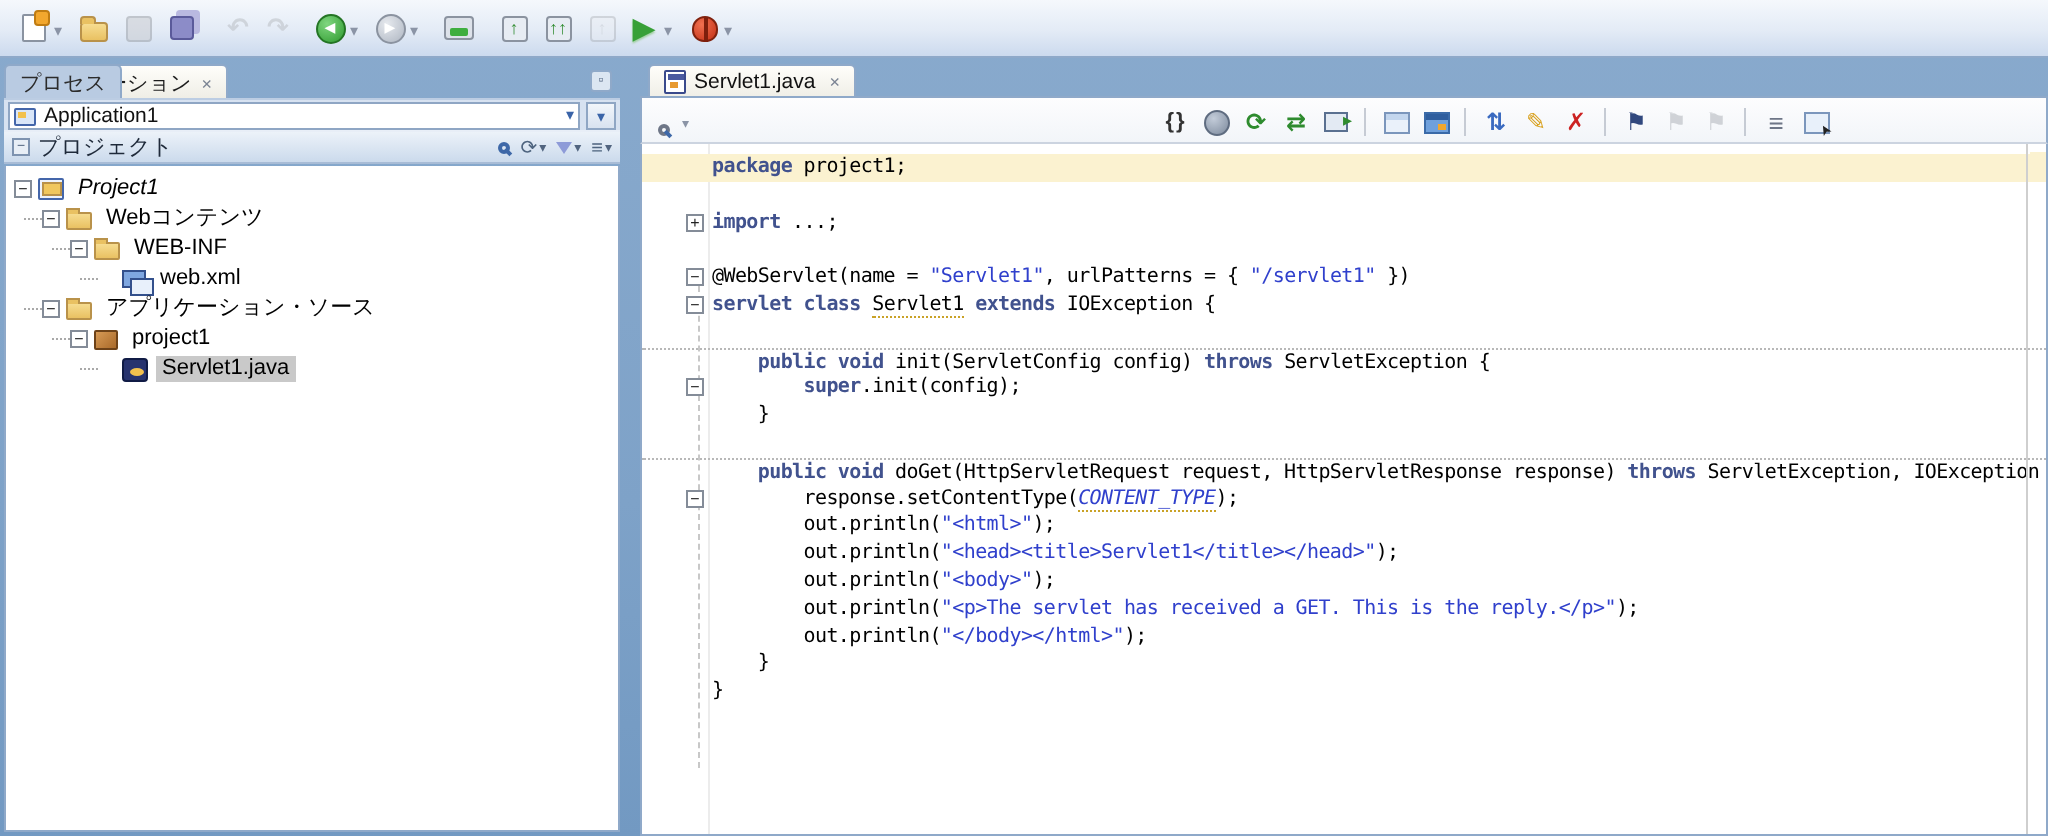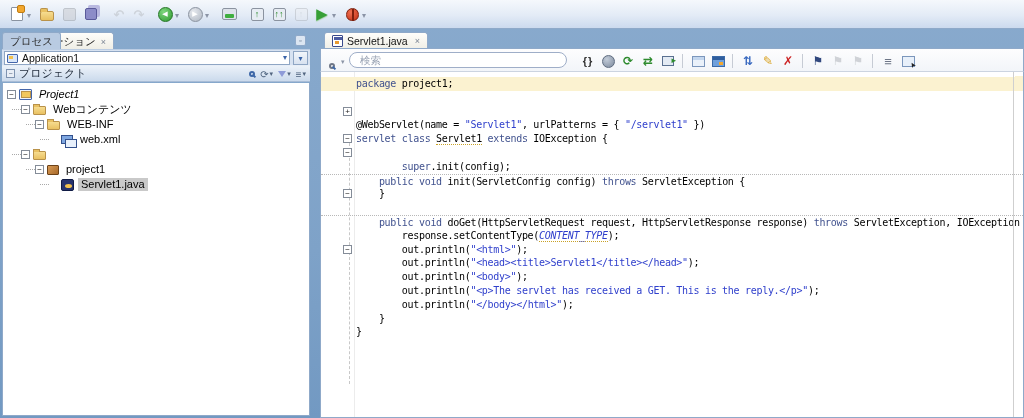--- a/index.html
+++ b/index.html
@@ -109,21 +109,21 @@
   .e-lines{color:#6e7687;font-weight:bold;font-size:13px;}
   .e-winc{width:13px;height:11px;background:#e8f0fa;border:1px solid #7b96bc;position:relative;}
   .e-winc:after{content:"➤";position:absolute;right:-2px;bottom:-3px;font-size:7px;color:#222;transform:rotate(-120deg);}
 
   .codearea{position:absolute;left:0;top:40px;width:704px;height:346px;background:#fff;border:1px solid #8fa9c9;border-top:none;overflow:hidden;}
   .code{position:absolute;left:0;top:0;width:100%;}
   .cl{position:relative;height:13.8px;line-height:13.8px;font-family:"DejaVu Sans Mono","Liberation Mono",monospace;
     font-size:10px;letter-spacing:-0.3px;white-space:pre;padding-left:35px;color:#000;}
   .cl.hl{background:var(--hl,#fbf2d0);}
   .cl.sep{border-top:1px dotted #b8b8b8;}
-  .tok-kw{color:var(--kw,#41528e);font-weight:normal;}
+  .tok-kw{color:var(--kw,#41528e);font-weight:bold;}
   .tok-str{color:var(--str,#3040cc);}
   .tok-fld{color:var(--fld,#3040cc);font-style:italic;}
   .tok-u{border-bottom:1px dotted var(--ul,#c9a227);}
   .fold{position:absolute;left:22px;width:9px;height:9px;border:1px solid #848c98;background:#fff;font-size:8px;line-height:7px;text-align:center;color:#222;z-index:3;}
   .guide{position:absolute;left:28px;border-left:1px dashed #c8c8c8;z-index:1;}
   .gutline{position:absolute;left:33px;top:0;height:100%;border-left:1px solid #ececec;}
   .ruler{position:absolute;left:692px;top:0;height:100%;border-left:1px solid #cfcfcf;width:11px;}
   .rtick{position:absolute;left:694px;top:4px;width:8px;height:12px;background:#fbf2d0;}
 </style>
 </head>
@@ -235,20 +235,21 @@
         <span class="tstub" style="left: 37px; top: 56px;"></span>
         <div class="trow" style="left: 46px; top: 49px;">
           <span style="width:12px;flex:none;"></span>
           <span class="tico it-xml"></span>
           <span class="tlabel">web.xml</span>
         </div>
         <span class="tstub" style="left: 9px; top: 71px;"></span>
         <div class="trow" style="left: 18px; top: 64px;">
           <span class="texp">−</span>
           <span class="tico it-folder"></span>
+          <span class="tlabel">アプリケーション・ソース</span>
         </div>
         <span class="tstub" style="left: 23px; top: 86px;"></span>
         <div class="trow" style="left: 32px; top: 79px;">
           <span class="texp">−</span>
           <span class="tico it-pkg"></span>
           <span class="tlabel">project1</span>
         </div>
         <span class="tstub" style="left: 37px; top: 101px;"></span>
         <div class="trow sel" style="left: 46px; top: 94px;">
           <span style="width:12px;flex:none;"></span>
@@ -260,23 +261,20 @@
 
   <div class="editor">
     <div class="etab">
       <span class="jdoc"></span>
       <span>Servlet1.java</span>
       <span class="x">×</span>
     </div>
     <div class="etoolbar">
       <span class="srchq"><span class="mg" style="border-color:#6e7687;"></span></span>
       <span class="srchcaret">▾</span>
-      <div class="pill">
-        <span>検索</span>
-      </div>
       <span id="eticons"><span class="ei" style="left: 258px;">
             <span class="e-braces">{}</span>
           </span><span class="ei" style="left: 278px;">
             <span class="e-globe"></span>
           </span><span class="ei" style="left: 298px;">
             <span class="e-green">⟳</span>
           </span><span class="ei" style="left: 318px;">
             <span class="e-green">⇄</span>
           </span><span class="ei" style="left: 338px;">
             <span class="e-gbox"></span>
@@ -300,26 +298,27 @@
             <span class="e-lines">≡</span>
           </span><span class="ei" style="left: 578px;">
             <span class="e-winc"></span>
           </span></span>
     </div>
     <div class="codearea" id="codearea">
       <div class="gutline"></div>
       <div class="code" id="codelines" style="padding-top: 5px;">
           <div class="cl hl"><span class="tok-kw">package</span><span class="tok-pl"> project1;</span></div>
           <div class="cl"></div>
+          <div class="cl"><span class="tok-kw">import</span><span class="tok-pl"> ...;</span></div>
           <div class="cl"></div>
           <div class="cl"><span class="tok-pl">@WebServlet(name = </span><span class="tok-str">"Servlet1"</span><span class="tok-pl">, urlPatterns = { </span><span class="tok-str">"/servlet1"</span><span class="tok-pl"> })</span></div>
           <div class="cl"><span class="tok-kw">servlet class </span><span class="tok-pl tok-u">Servlet1</span><span class="tok-pl"> </span><span class="tok-kw">extends</span><span class="tok-pl"> IOException {</span></div>
           <div class="cl"></div>
+          <div class="cl sep"><span class="tok-pl">    </span><span class="tok-kw">public void</span><span class="tok-pl"> init(ServletConfig config) </span><span class="tok-kw">throws</span><span class="tok-pl"> ServletException {</span></div>
           <div class="cl"><span class="tok-pl">        </span><span class="tok-kw">super</span><span class="tok-pl">.init(config);</span></div>
-          <div class="cl sep"><span class="tok-pl">    </span><span class="tok-kw">public void</span><span class="tok-pl"> init(ServletConfig config) </span><span class="tok-kw">throws</span><span class="tok-pl"> ServletException {</span></div>
           <div class="cl"><span class="tok-pl">    }</span></div>
           <div class="cl"></div>
           <div class="cl sep"><span class="tok-pl">    </span><span class="tok-kw">public void</span><span class="tok-pl"> doGet(HttpServletRequest request, HttpServletResponse response) </span><span class="tok-kw">throws</span><span class="tok-pl"> ServletException, IOException {</span></div>
           <div class="cl"><span class="tok-pl">        response.setContentType(</span><span class="tok-fld tok-u">CONTENT_TYPE</span><span class="tok-pl">);</span></div>
           <div class="cl"><span class="tok-pl">        out.println(</span><span class="tok-str">"&lt;html&gt;"</span><span class="tok-pl">);</span></div>
           <div class="cl"><span class="tok-pl">        out.println(</span><span class="tok-str">"&lt;head&gt;&lt;title&gt;Servlet1&lt;/title&gt;&lt;/head&gt;"</span><span class="tok-pl">);</span></div>
           <div class="cl"><span class="tok-pl">        out.println(</span><span class="tok-str">"&lt;body&gt;"</span><span class="tok-pl">);</span></div>
           <div class="cl"><span class="tok-pl">        out.println(</span><span class="tok-str">"&lt;p&gt;The servlet has received a GET. This is the reply.&lt;/p&gt;"</span><span class="tok-pl">);</span></div>
           <div class="cl"><span class="tok-pl">        out.println(</span><span class="tok-str">"&lt;/body&gt;&lt;/html&gt;"</span><span class="tok-pl">);</span></div>
           <div class="cl"><span class="tok-pl">    }</span></div>

